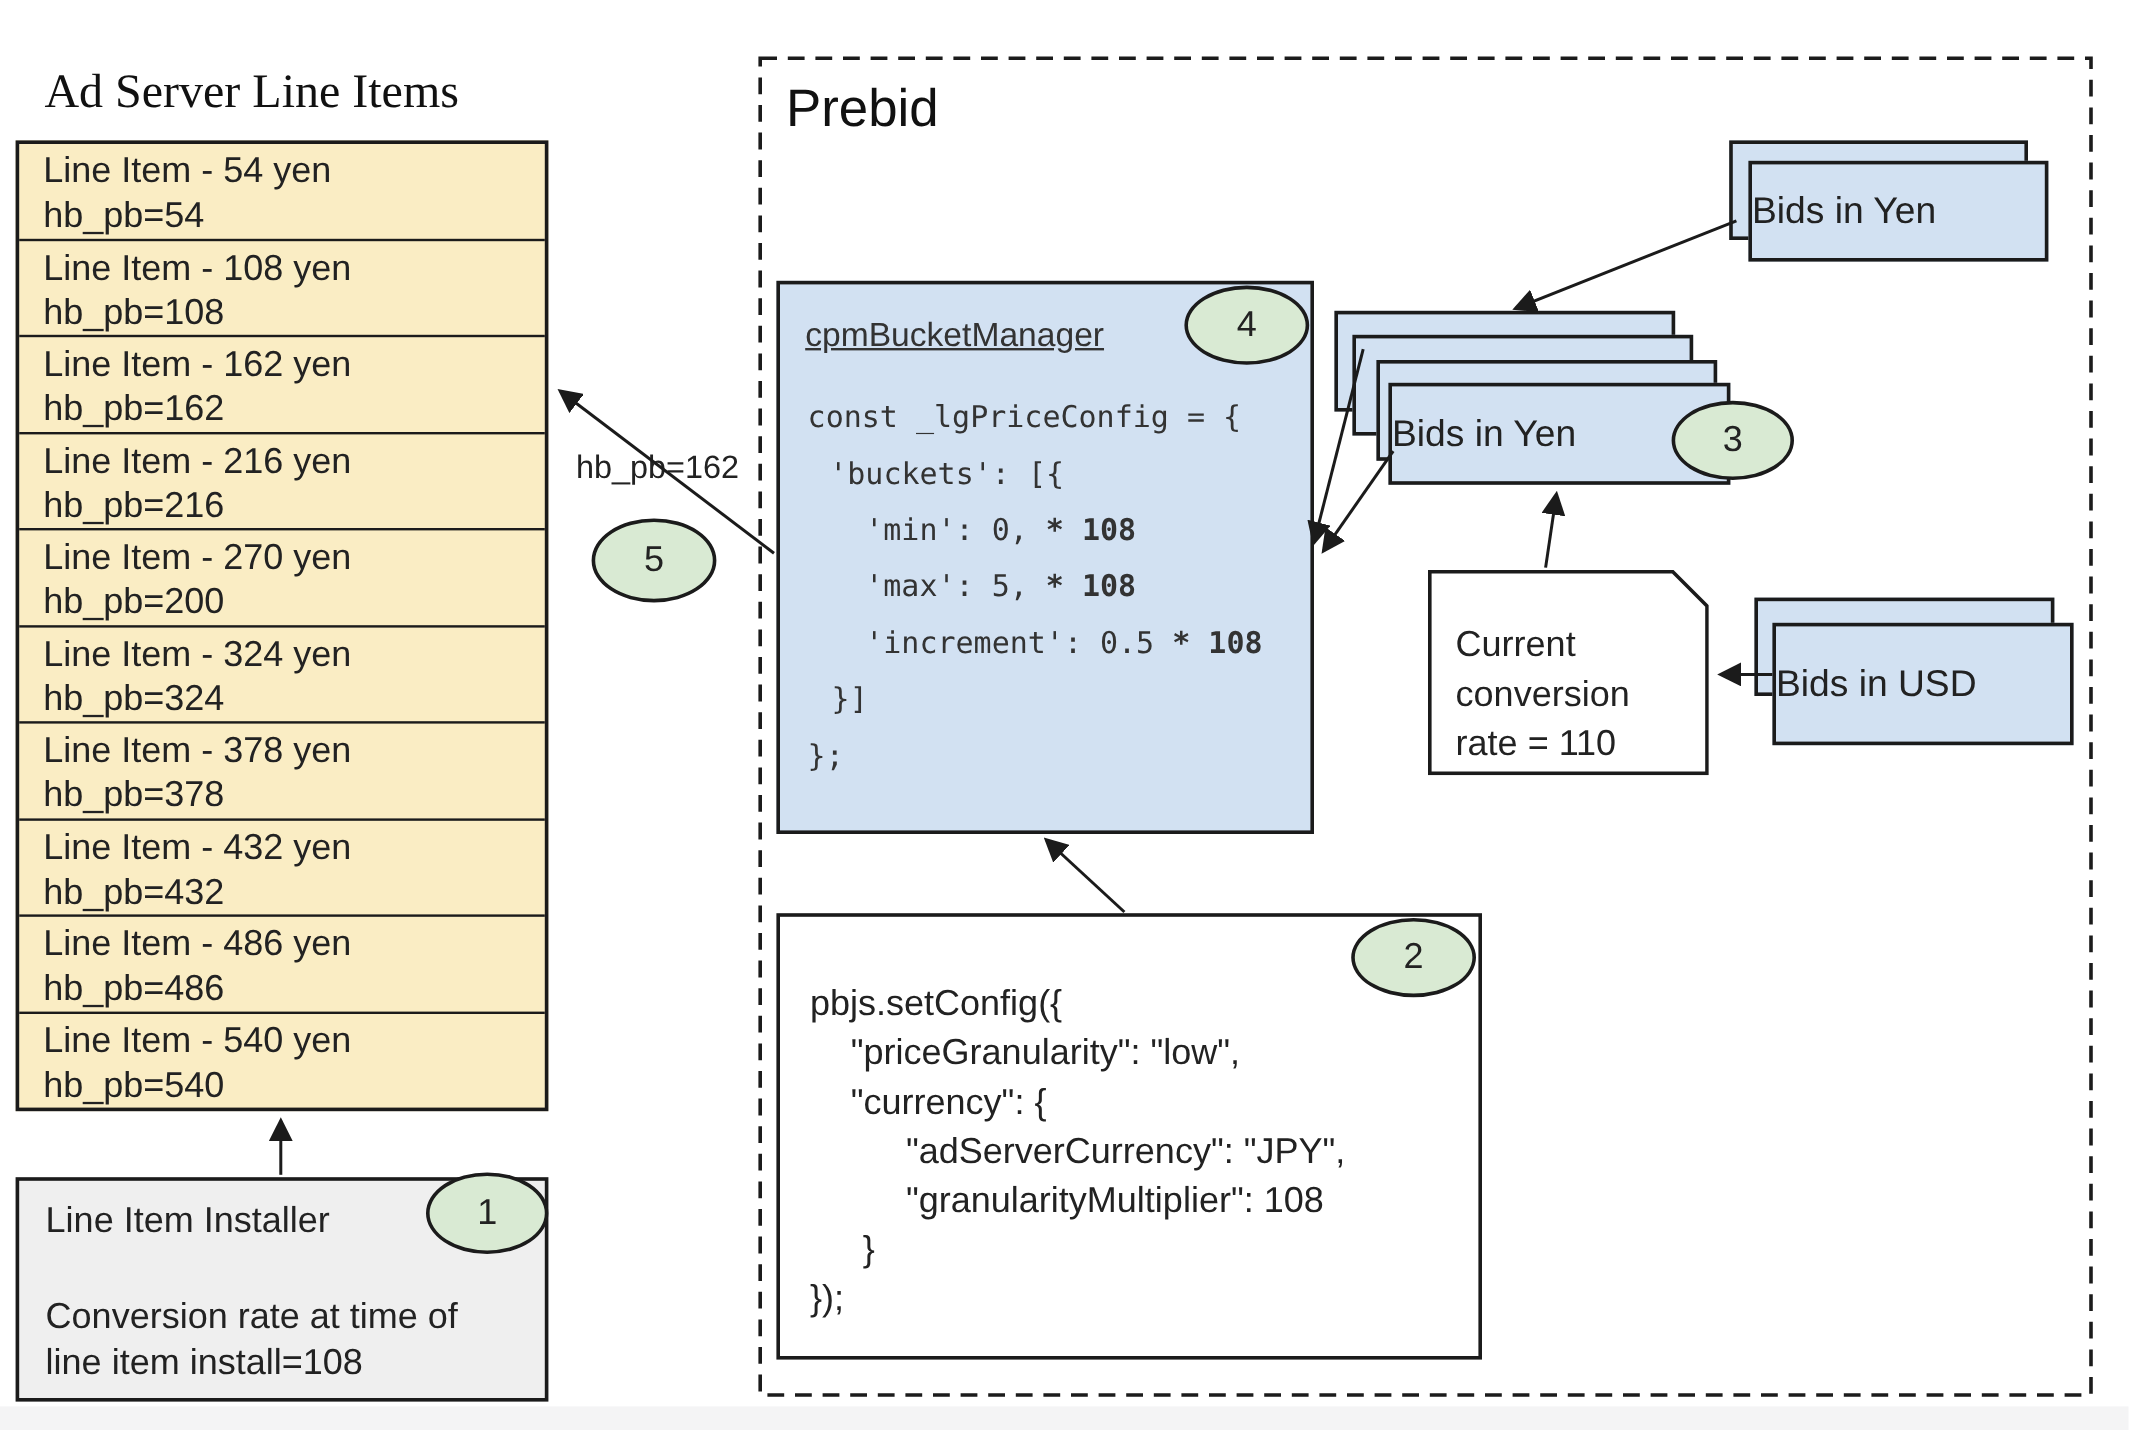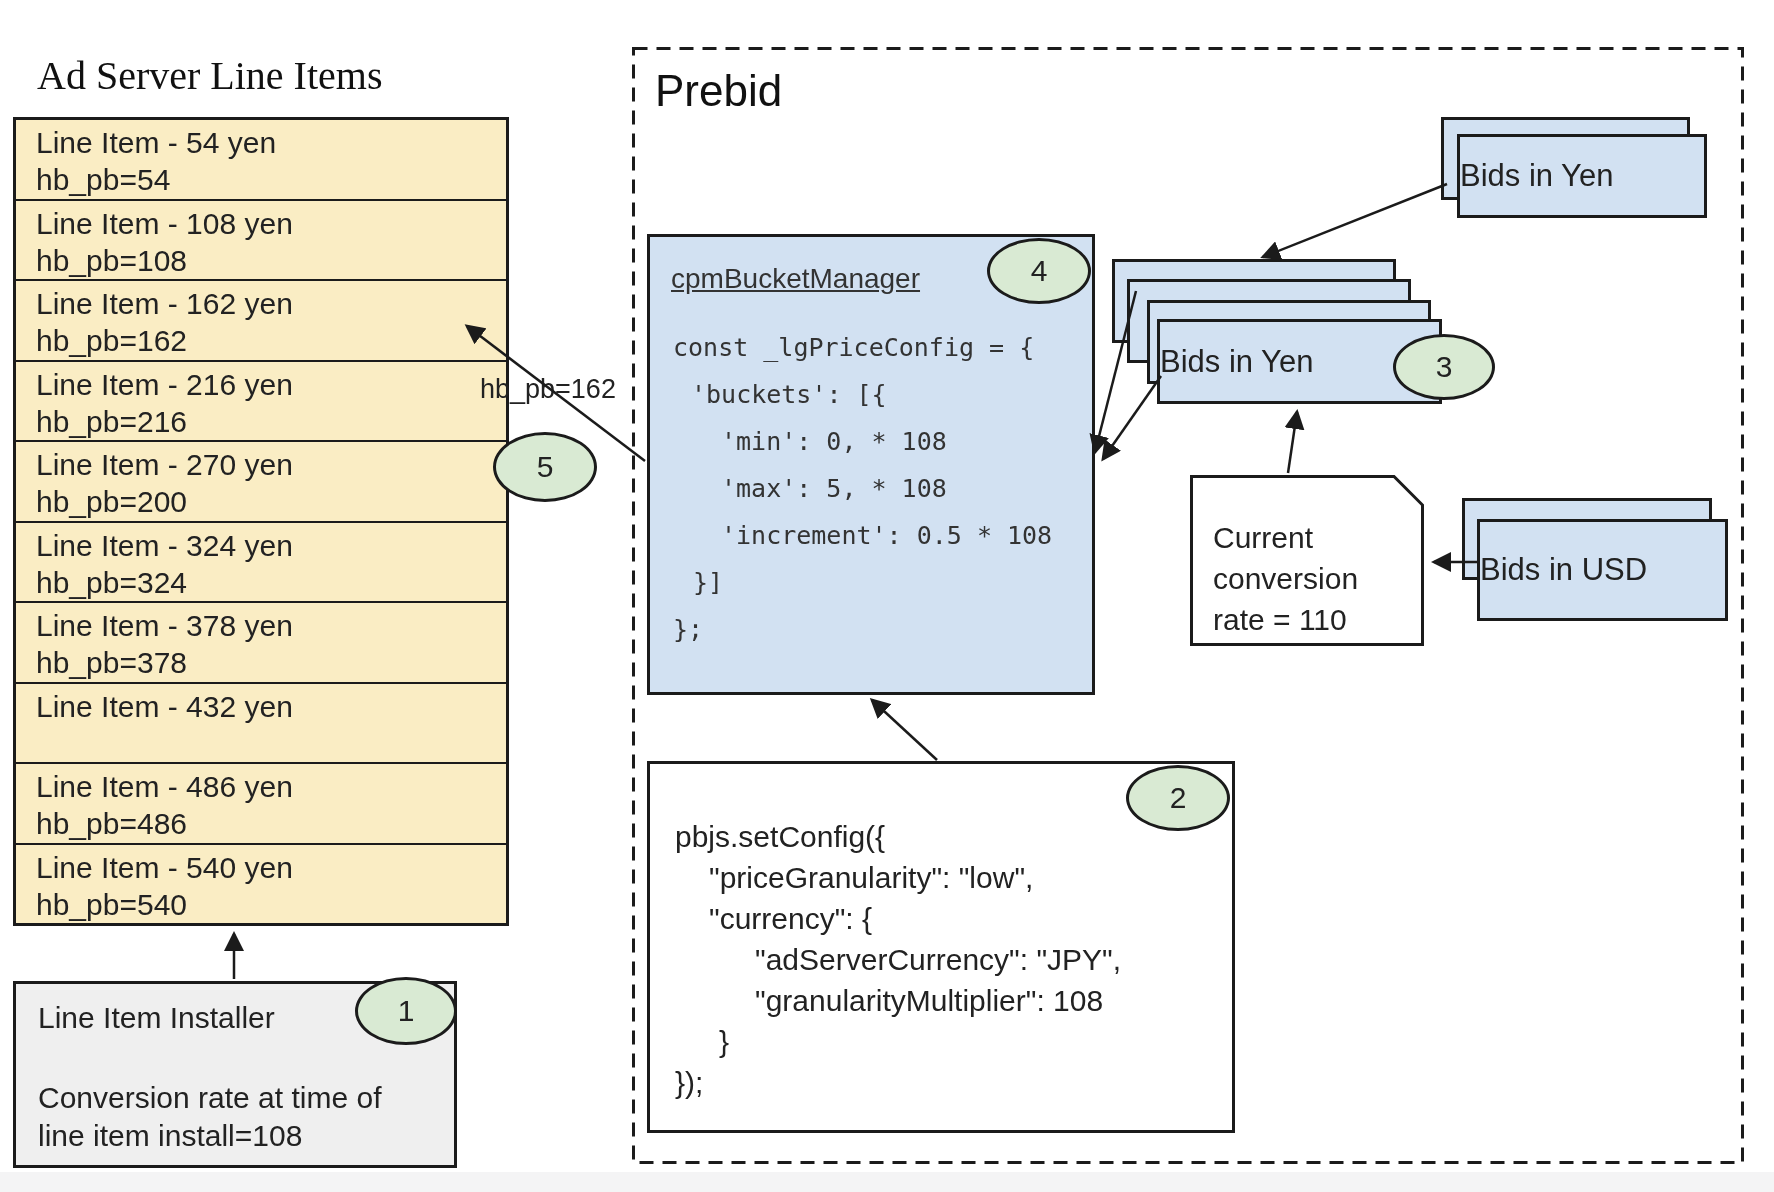--- a/index.html
+++ b/index.html
@@ -16,21 +16,21 @@
   .canvas{
     position:relative;width:1774px;height:1192px;background:#ffffff;overflow:hidden;
     font-family:"Liberation Sans",sans-serif;color:var(--ink);
   }
   .abs{position:absolute;}
   .bottom-strip{left:0;top:1172px;width:1774px;height:20px;background:#f4f4f5;}
 
   
   .ads-title{left:37px;top:52px;font-size:40px;color:#111;white-space:nowrap;font-family:Liberation Serif, serif;}
   .li-table{
-    left:13px;top:117px;width:496px;height:809px;
+    left:13px;top:117px;width:444px;height:809px;
     border:3px solid var(--border);background:var(--row-yellow);
     display:flex;flex-direction:column;
   }
   .li-row{
     flex:1;border-bottom:2px solid var(--border);
     padding:4px 0 0 20px;font-size:30px;line-height:37px;color:var(--ink);
     overflow:hidden;
   }
   .li-row:last-child{border-bottom:none;}
   .installer{
@@ -45,21 +45,21 @@
 
   
   .cpm-box{
     left:647px;top:234px;width:448px;height:461px;
     background:var(--card-blue);border:3px solid var(--border);
     padding:26px 0 0 21px;color:var(--code-ink);
   }
   .cpm-label{font-size:28px;text-decoration:underline;}
   .cpm-code{margin-top:38px;margin-left:2px;font-family:"DejaVu Sans Mono","Liberation Mono",monospace;font-size:25px;}
   .cline{height:47px;white-space:pre;}
-  .cline b{font-weight:normal;}
+  .cline b{font-weight:bold;}
 
   .pbjs-box{
     left:647px;top:761px;width:588px;height:372px;
     background:#ffffff;border:3px solid var(--border);
     padding:56px 0 0 25px;font-size:30px;color:var(--ink);
   }
   .pline{height:41px;white-space:pre;}
 
   
   .card{
@@ -117,20 +117,21 @@
       <div class="li-row">
         <div>Line Item - 324 yen</div>
         <div>hb_pb=324</div>
       </div>
       <div class="li-row">
         <div>Line Item - 378 yen</div>
         <div>hb_pb=378</div>
       </div>
       <div class="li-row">
         <div>Line Item - 432 yen</div>
+        <div>hb_pb=432</div>
       </div>
       <div class="li-row">
         <div>Line Item - 486 yen</div>
         <div>hb_pb=486</div>
       </div>
       <div class="li-row">
         <div>Line Item - 540 yen</div>
         <div>hb_pb=540</div>
       </div>
     </div>

